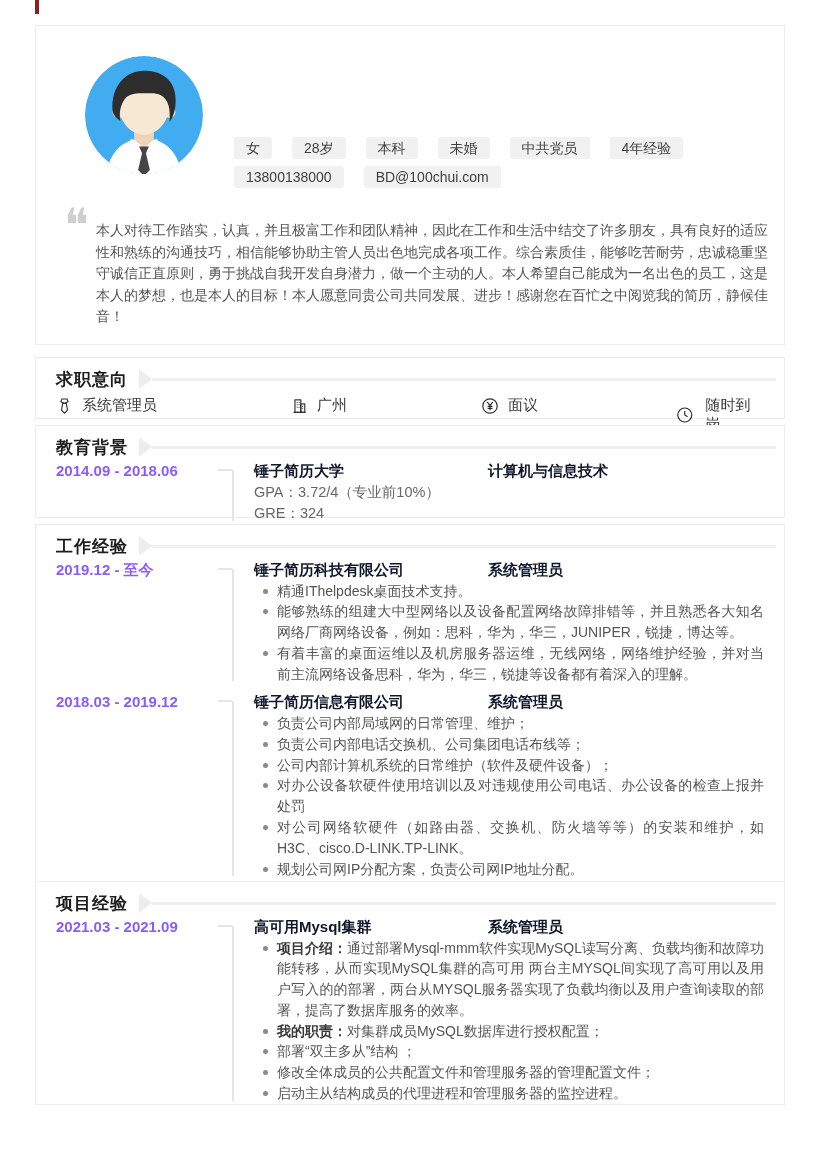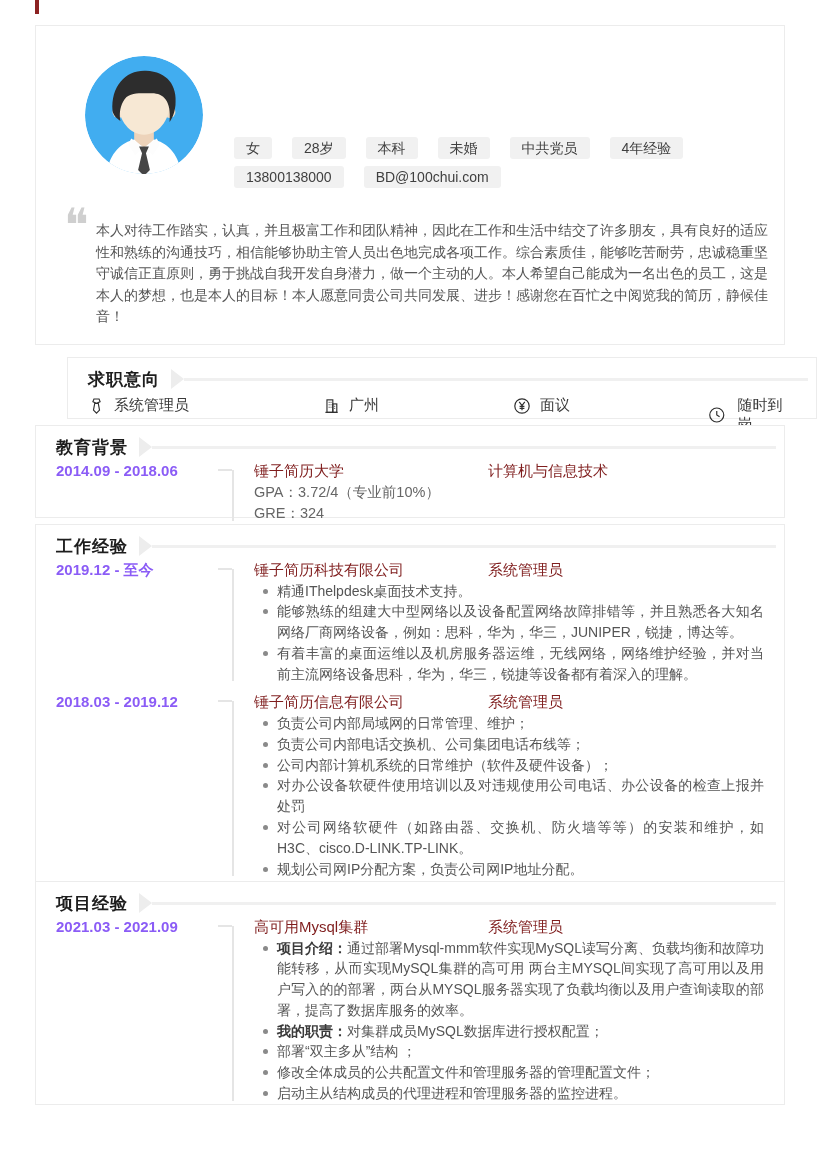--- a/index.html
+++ b/index.html
@@ -3,21 +3,21 @@
 <meta charset="utf-8">
 <style>
   html,body{margin:0;padding:0;background:#ffffff;}
   .page{position:relative;width:820px;height:1160px;background:#ffffff;overflow:hidden;
         font-family:"Liberation Sans","DejaVu Sans",sans-serif;color:#2b2b2b;}
   .corner-mark{position:absolute;left:35px;top:0;width:4px;height:14px;background:#8c2222;}
 
   .card{position:absolute;left:35px;width:750px;background:#fff;border:1px solid #ececec;
         box-sizing:border-box;}
   .card-profile{top:25px;height:320px;}
-  .card-intent{top:357px;height:62px;margin-left:32px;}
+  .card-intent{top:357px;height:62px;}
   .card-edu{top:425px;height:93px;}
   .card-work{top:524px;height:454px;}
   .card-project{top:881px;height:224px;}
   .card-pad{padding:6px 20px 0;}
 
   
   .avatar{position:absolute;left:49px;top:30px;width:118px;height:118px;}
   .tags-row{position:absolute;left:198px;display:flex;gap:20px;}
   .tags-row-1{top:111px;}
   .tags-row-2{top:140px;}
@@ -42,21 +42,21 @@
   .intent-item svg{display:block;}
   .ii-0{left:0;} .ii-1{left:235px;} .ii-2{left:425px;} .ii-3{left:620px;gap:12px;}
 
   
   .entry{position:relative;padding-left:198px;}
   .entry-date{position:absolute;left:0;top:0;font-size:15px;font-weight:bold;color:#8b5cf6;
               line-height:21px;white-space:nowrap;}
   .entry-timeline{position:absolute;left:176px;top:10px;bottom:3px;width:2px;background:#e5e5e5;}
   .entry-timeline::before{content:"";position:absolute;left:-14px;top:-1px;width:14px;height:2px;
               background:#e5e5e5;}
-  .entry-head{display:flex;font-size:15px;font-weight:normal;color:#7f1d1d;line-height:21.5px;}
+  .entry-head{display:flex;font-size:15px;font-weight:bold;color:#0f172a;line-height:21.5px;}
   .entry-org{width:234px;flex-shrink:0;}
   .edu-line{font-size:14.5px;color:#666666;line-height:21px;}
   .bullets{list-style:none;margin:0;padding:0;font-size:14px;color:#555555;line-height:20.8px;}
   .bullets li{position:relative;padding-left:23px;text-align:justify;}
   .bullets li::before{content:"";position:absolute;left:9px;top:8px;width:5px;height:5px;
                       border-radius:50%;background:#8a8a8a;}
   .b-prefix{font-weight:bold;color:#3a3a3a;}
   .work-entry-2{margin-top:7px;}
 </style>
 </head>

